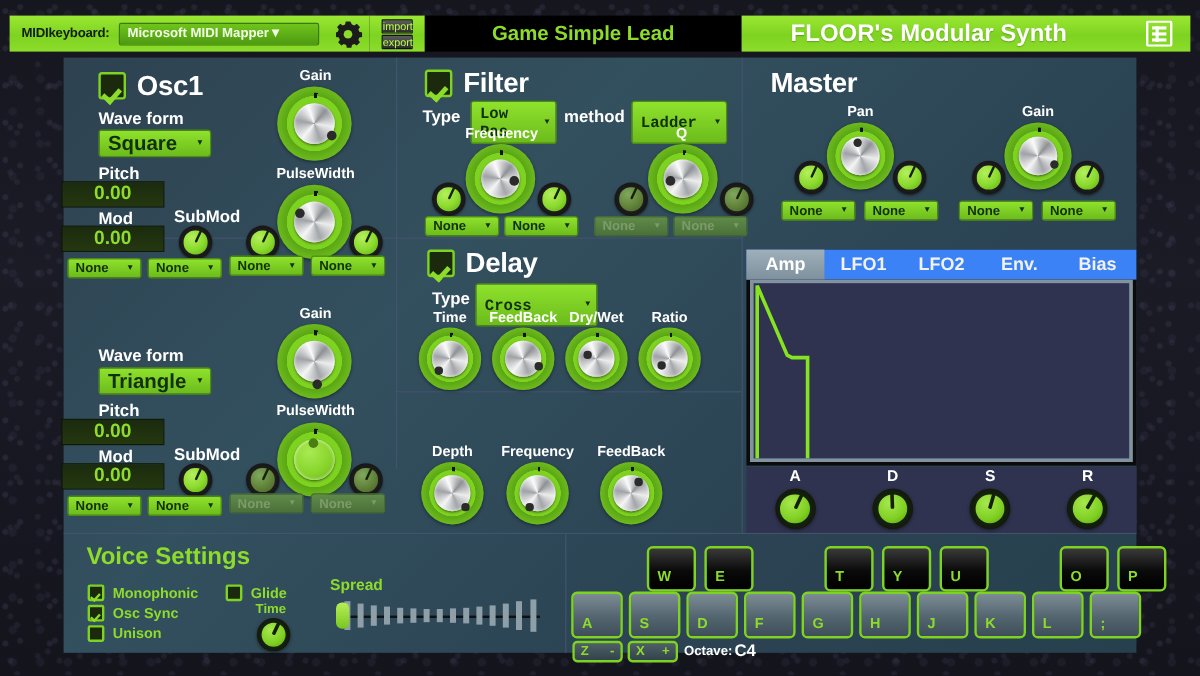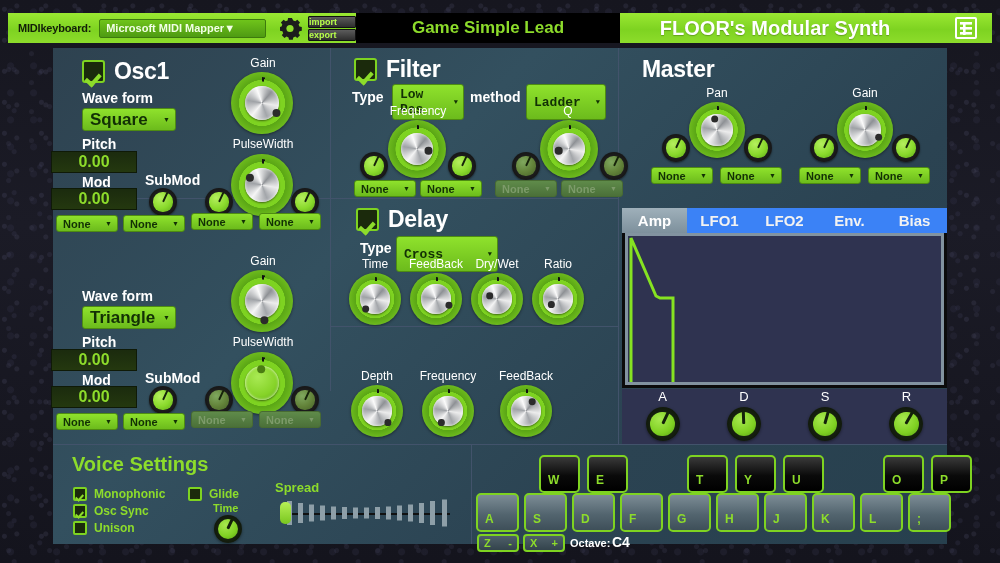--- a/index.html
+++ b/index.html
@@ -25,23 +25,23 @@
   .topbar { position:absolute; left:8px; top:13px; width:984px; height:30px; display:flex; align-items:stretch; }
   .tb-left { background:linear-gradient(180deg,#9ae832 0%,#7ed321 55%,#8ddc2b 100%);
     width:300px; display:flex; align-items:center; gap:8px; padding-left:10px; }
   .tb-label { font-size:11px; font-weight:bold; color:#121e08; letter-spacing:-.2px; }
   .midi-select { flex:1; height:19px; margin-right:4px; background:linear-gradient(180deg,#6fc41b 0%,#4e9a12 100%);
     border:1px solid #3d7a0d; border-radius:2px; display:flex; align-items:center; padding:0 6px;
     font-size:11px; font-weight:bold; color:#f2ffe6; position:relative; }
   .gear { width:24px; height:24px; margin-right:6px; flex:0 0 24px; position:relative; }
   .tb-mid { background:linear-gradient(180deg,#9ae832 0%,#7ed321 55%,#8ddc2b 100%); flex:0 0 46px;
     display:flex; flex-direction:column; justify-content:center; align-items:center; gap:1px; }
-  .ie-btn { width:48px; height:12px; background:linear-gradient(180deg,#5c5c5c,#2e2e2e);
-    border:1px solid #111; color:#b8ff4a; font-size:9px; font-weight:bold; line-height:10px;
-    text-align:left; border-radius:1px; }
+  .ie-btn { width:26px; height:12px; background:linear-gradient(180deg,#5c5c5c,#2e2e2e);
+    border:1px solid #111; color:#b8ff4a; font-size:9px; font-weight:normal; line-height:10px;
+    text-align:right; border-radius:1px; }
   .preset-box { flex:0 0 264px; background:#000; display:flex; align-items:center; justify-content:center;
     color:#8ddc2b; font-size:17px; font-weight:bold; }
   .tb-right { flex:1; background:linear-gradient(180deg,#9ae832 0%,#7ed321 55%,#8ddc2b 100%);
     display:flex; align-items:center; justify-content:space-between; padding:0 14px 0 16px; }
   .app-title { color:#fff; font-size:20px; font-weight:bold; text-shadow:0 1px 1px rgba(0,0,0,.25); flex:1; text-align:center; padding-right:40px;}
   .logo-ico { width:24px; height:22px; flex:0 0 24px; }
 
   
   .panel { position:absolute; left:53px; top:48px; width:894px; height:496px;
     background:linear-gradient(135deg,#2e4250 0%,#33505f 35%,#2b4352 70%,#27404e 100%); }
@@ -51,21 +51,21 @@
   .sect { position:absolute;padding-left:44px; }
   .hdr { display:flex; align-items:center; gap:9px; }
   .chk { width:23px; height:23px; border:2px solid #7ed321; border-radius:3px;
     background:#1b2a0c; position:relative; flex:0 0 23px; }
   .chk.on::after { content:""; position:absolute; left:4px; top:9px; width:6px; height:11px;
     border:solid #8ddc2b; border-width:0 4px 4px 0; transform:rotate(42deg); }
   .chk.sm { width:14px; height:14px; border-width:2px; border-radius:2px; flex:0 0 14px; }
   .chk.sm.on::after { left:2px; top:4px; width:3px; height:6px; border-width:0 2.5px 2.5px 0; }
   .sect-title { color:#fff; font-size:23px; font-weight:bold; letter-spacing:-.3px; }
   .lbl { color:#fff; font-size:14px; font-weight:bold; }
-  .lbl-c { color:#fff; font-size:12px; font-weight:normal; text-align:center; }
+  .lbl-c { color:#fff; font-size:12px; font-weight:bold; text-align:center; }
 
   
   .dd { background:linear-gradient(180deg,#8fe22c 0%,#6cbb1c 100%); border:1px solid #4e8c12;
     border-radius:3px; color:#123005; font-weight:bold; display:flex; align-items:center;
     position:relative; padding:0 16px 0 7px; }
   .dd .cv { position:absolute; right:5px; font-size:7px; }
   .dd.big { height:23px; font-size:17px; }
   .dd.mid { height:36px; font-size:13px;font-family:Liberation Mono, monospace; }
   .dd.sml { height:17px; font-size:11px; padding:0 14px 0 6px; }
   .dd.off { background:linear-gradient(180deg,#5f8b4a 0%,#4b7039 100%); border-color:#486b33; color:#7d9b6a; }

